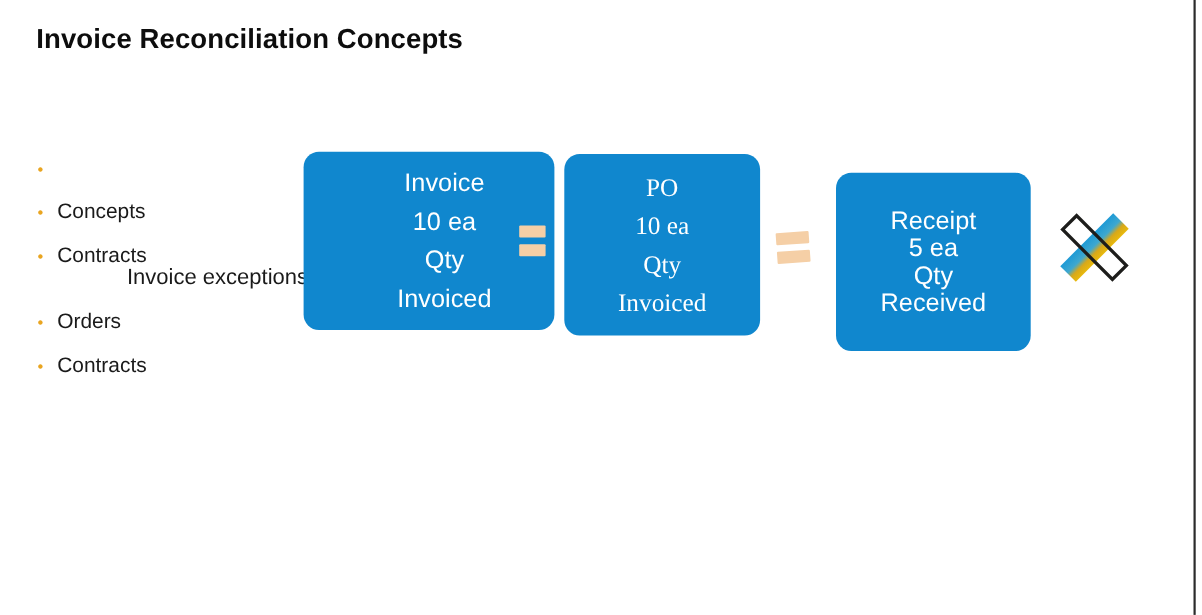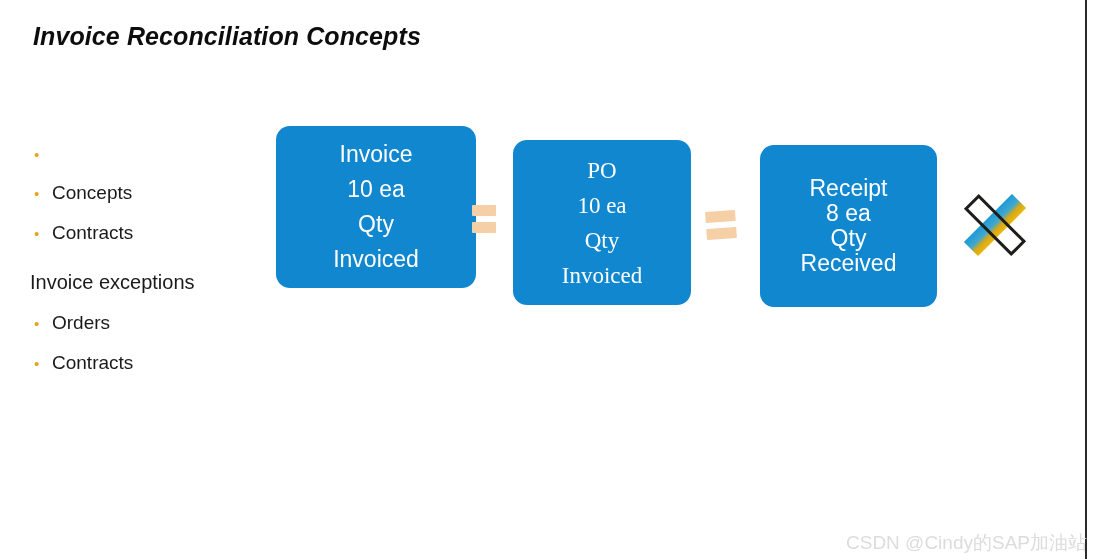--- a/index.html
+++ b/index.html
@@ -31,38 +31,37 @@
   
   .slide-title {
     position: absolute;
     left: 33px;
     top: 22px;
     font-size: 25px;
     font-weight: bold;
     color: #0d0d0d;
     letter-spacing: 0.1px;
     white-space: nowrap;
-    font-style: italic;
   }
 
   
   .bullets {
     position: absolute;
     left: 30px;
     top: 126px;
     width: 250px;
   }
   .head-line {
     font-size: 20px;
     color: #1a1a1a;
     line-height: 1;
     margin: 0 0 0 0;
   }
   .head-line.second {
-    margin-top: 30px;
+    text-align: right;
   }
   .bullet-row {
     display: flex;
     align-items: baseline;
     margin-top: 21px;
   }
   .bullet-dot {
     width: 22px;
     flex: 0 0 22px;
     color: #e9a521;
@@ -92,37 +91,38 @@
     font-size: 23px;
     line-height: 1.0;
   }
   .flow-box .ln {
     display: block;
     white-space: nowrap;
   }
 
   #box-invoice {
     left: 276px;
-    top: 126px;
+    top: 138px;
     width: 200px;
     height: 162px;
+    padding-left: 28px;
   }
   #box-invoice .ln { margin: 6px 0; }
 
   #box-po {
     left: 513px;
     top: 140px;
     width: 178px;
     height: 165px;
   }
   #box-po .ln { margin: 6px 0; font-family: Liberation Serif, serif; }
 
   #box-receipt {
     left: 760px;
-    top: 145px;
+    top: 157px;
     width: 177px;
     height: 162px;
   }
   #box-receipt .ln { margin: 1px 0; }
 
   
   .equals {
     position: absolute;
   }
   .equals .bar {
@@ -223,21 +223,21 @@
     <span class="ln">Invoiced</span>
   </div>
 
   <div class="equals" id="equals-2">
     <div class="bar"></div>
     <div class="bar"></div>
   </div>
 
   <div class="flow-box" id="box-receipt">
     <span class="ln">Receipt</span>
-    <span class="ln">8 ea</span>
+    <span class="ln">5 ea</span>
     <span class="ln">Qty</span>
     <span class="ln">Received</span>
   </div>
 
   <div class="mark">
     <svg width="64" height="64" viewBox="0 0 64 64">
       <defs>
         <linearGradient id="barGrad" x1="0" y1="0" x2="0" y2="1">
           <stop offset="0%" stop-color="#1e9ad6"></stop>
           <stop offset="45%" stop-color="#3fa8cf"></stop>
@@ -247,15 +247,14 @@
       </defs>
       <g transform="rotate(-45 32 32)">
         <rect x="-2" y="22" width="68" height="20" fill="url(#barGrad)"></rect>
       </g>
       <g transform="rotate(45 32 32)">
         <rect x="0" y="23" width="64" height="18" fill="none" stroke="#1d1d1b" stroke-width="3"></rect>
       </g>
     </svg>
   </div>
 
-  <div class="watermark">CSDN @Cindy的SAP加油站</div>
 
 </div>
 
 </body></html>

